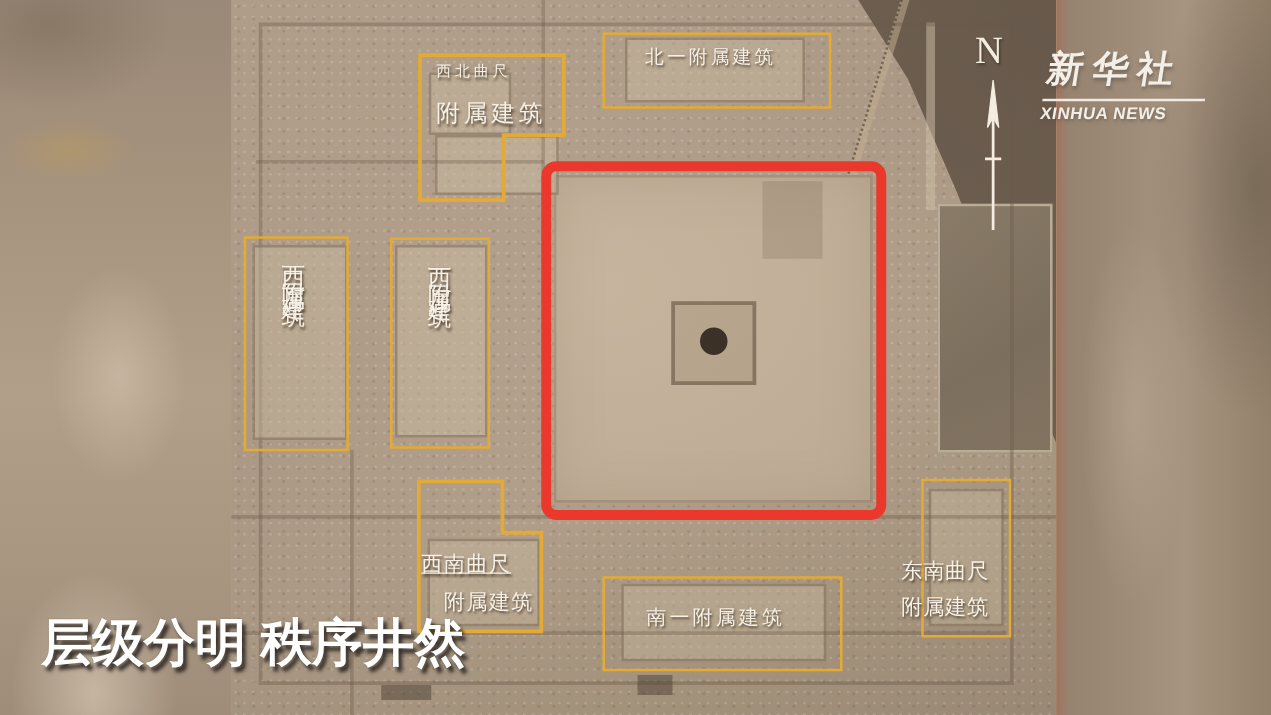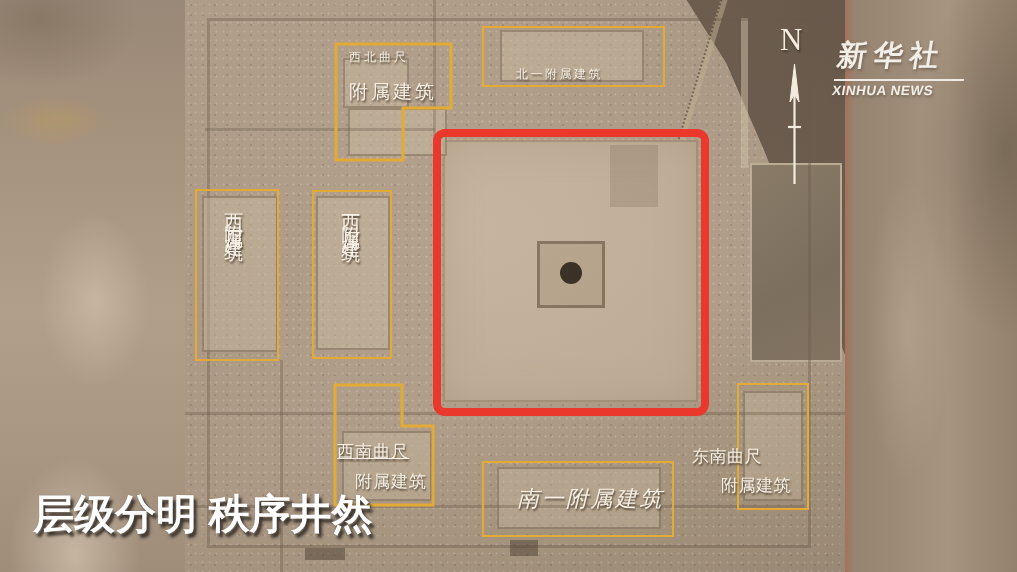--- a/index.html
+++ b/index.html
@@ -128,41 +128,41 @@
     <div class="t-vignette"></div>
   </div>
 
   <svg class="anno" style="left:334px;top:42px;" width="119" height="120">
     <path d="M2,2 L117,2 L117,66 L69,66 L69,118 L2,118 Z" fill="none" stroke="#e3ab36" stroke-width="3"></path>
   </svg>
   <div class="lbl" style="left:349px;top:49px;font-size:12px;letter-spacing:3px;">西北曲尺</div>
   <div class="lbl" style="left:349px;top:79px;font-size:19px;letter-spacing:3px;">附属建筑</div>
 
   <div class="ybox" style="left:482px;top:26px;width:179px;height:57px;"></div>
-  <div class="lbl" style="left:516px;top:36px;font-size:12px;letter-spacing:2.5px;margin-top:30px;">北一附属建筑</div>
+  <div class="lbl" style="left:516px;top:36px;font-size:15px;letter-spacing:2.5px;">北一附属建筑</div>
 
   <div class="ybox" style="left:195px;top:189px;width:80px;height:168px;"></div>
   <div class="lbl lbl-v" style="left:221px;top:198px;height:152px;">西二附属建筑</div>
 
   <div class="ybox" style="left:312px;top:190px;width:76px;height:165px;"></div>
   <div class="lbl lbl-v" style="left:338px;top:199px;height:152px;">西一附属建筑</div>
 
   <div class="redbox"></div>
 
   <svg class="anno" style="left:333px;top:383px;" width="103" height="125">
     <path d="M2,2 L69,2 L69,43 L100,43 L100,122 L2,122 Z" fill="none" stroke="#e3ab36" stroke-width="3"></path>
   </svg>
   <div class="lbl" style="left:337px;top:441px;font-size:17px;letter-spacing:1px;text-decoration:underline;">西南曲尺</div>
   <div class="lbl" style="left:355px;top:471px;font-size:17px;letter-spacing:1px;">附属建筑</div>
 
   <div class="ybox" style="left:482px;top:461px;width:188px;height:72px;"></div>
-  <div class="lbl" style="left:517px;top:484px;font-size:22px;letter-spacing:2.5px;font-style:italic;">南一附属建筑</div>
+  <div class="lbl" style="left:517px;top:484px;font-size:16px;letter-spacing:2.5px;">南一附属建筑</div>
 
   <div class="ybox" style="left:737px;top:383px;width:68px;height:123px;"></div>
-  <div class="lbl" style="left:692px;top:446px;font-size:17px;letter-spacing:.5px;">东南曲尺</div>
+  <div class="lbl" style="left:721px;top:446px;font-size:17px;letter-spacing:.5px;">东南曲尺</div>
   <div class="lbl" style="left:721px;top:475px;font-size:17px;letter-spacing:.5px;">附属建筑</div>
 
   <div class="compass-n">N</div>
   <svg class="compass-arrow" width="17" height="124">
     <path d="M8.5,2 L13,40 L8.5,32 L4,40 Z" fill="#f3ecdf" stroke="#f3ecdf" stroke-width="1"></path>
     <line x1="8.5" y1="32" x2="8.5" y2="122" stroke="#f3ecdf" stroke-width="2.2"></line>
     <line x1="2" y1="65" x2="15" y2="65" stroke="#f3ecdf" stroke-width="2.2"></line>
   </svg>
 
   <div class="logo">

